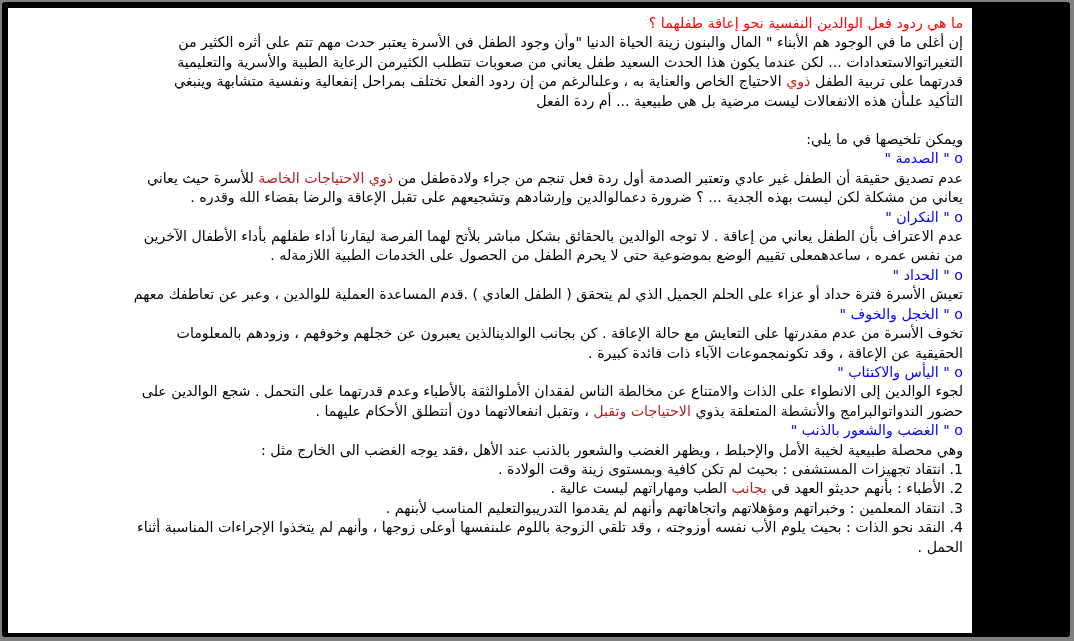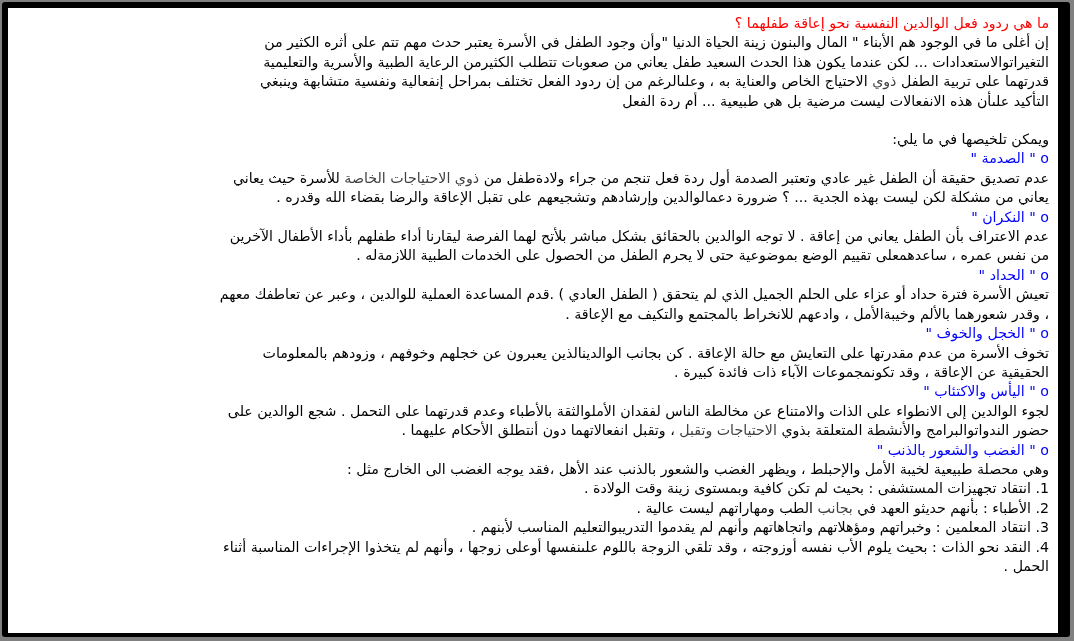--- a/index.html
+++ b/index.html
@@ -9,33 +9,33 @@
     font-family: "DejaVu Sans", sans-serif;
   }
   .frame {
     position: absolute; left: 2px; top: 2px;
     width: 1068px; height: 635px;
     background: #000;
     border-radius: 3px;
   }
   .page {
     position: absolute; left: 6px; top: 6px;
-    width: 1050px; height: 625px;
+    width: 964px; height: 625px;
     background: #fff;
     box-sizing: border-box;
     padding: 6px 9px 0 8px;
     direction: rtl; text-align: right;
     color: #000;
     font-size: 14.2px;
     line-height: 19.4px;
     overflow: hidden;
   }
   .red { color: #ff0000; }
   .blue { color: #0000ff; }
-  .kw { color: #404040; text-align: center; }
+  .kw { color: #b91c1c; text-align: center; }
   .line { display: block; white-space: nowrap; }
   .gap { display: block; height: 19px; }
   .item-num { unicode-bidi: isolate; }
 </style>
 </head>
 <body>
 
 <div class="frame">
   <div class="page">
 
@@ -60,21 +60,20 @@
 
     <div>
       <span class="line blue">o " النكران "</span>
       <span class="line">عدم الاعتراف بأن الطفل يعاني من إعاقة . لا توجه الوالدين بالحقائق بشكل مباشر بلأتح لهما الفرصة ليقارنا أداء طفلهم بأداء الأطفال الآخرين</span>
       <span class="line">من نفس عمره ، ساعدهمعلى تقييم الوضع بموضوعية حتى لا يحرم الطفل من الحصول على الخدمات الطبية اللازمةله .</span>
     </div>
 
     <div>
       <span class="line blue">o " الحداد "</span>
       <span class="line">تعيش الأسرة فترة حداد أو عزاء على الحلم الجميل الذي لم يتحقق ( الطفل العادي ) .قدم المساعدة العملية للوالدين ، وعبر عن تعاطفك معهم</span>
-      <span class="line">، وقدر شعورهما بالألم وخيبةالأمل ، وادعهم للانخراط بالمجتمع والتكيف مع الإعاقة .</span>
     </div>
 
     <div>
       <span class="line blue">o " الخجل والخوف "</span>
       <span class="line">تخوف الأسرة من عدم مقدرتها على التعايش مع حالة الإعاقة . كن بجانب الوالدينالذين يعبرون عن خجلهم وخوفهم ، وزودهم بالمعلومات</span>
       <span class="line">الحقيقية عن الإعاقة ، وقد تكونمجموعات الآباء ذات فائدة كبيرة .</span>
     </div>
 
     <div>
       <span class="line blue">o " اليأس والاكتئاب "</span>

